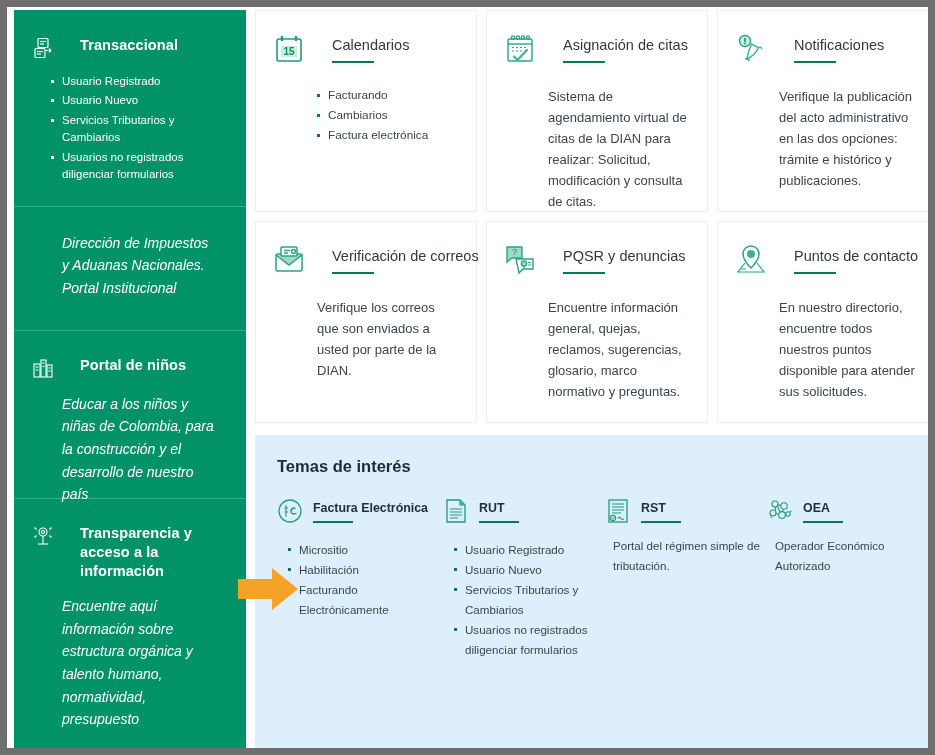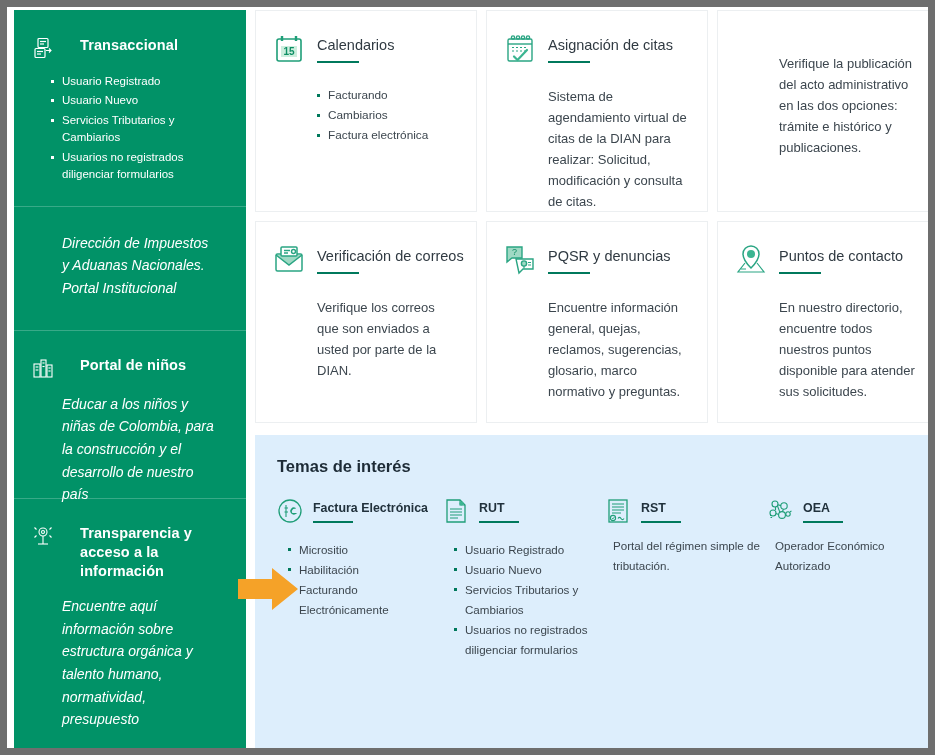--- a/index.html
+++ b/index.html
@@ -117,21 +117,21 @@
 
   .card {
     background: #ffffff;
     border: 1px solid #eceff1;
     padding: 22px 20px 16px 16px;
   }
 
   .card-head {
     display: flex;
     align-items: flex-start;
-    gap: 11px;
+    gap: 26px;
   }
   .card-icon {
     flex: 0 0 auto;
     width: 34px;
     height: 34px;
     margin-top: -1px;
   }
   .card-icon svg { display: block; }
 
   .card-title-wrap { padding-top: 4px; }
@@ -371,20 +371,35 @@
         </span>
         <div class="card-title-wrap">
           <div class="card-title">Asignación de citas</div>
           <div class="card-rule"></div>
         </div>
       </div>
       <div class="card-body">Sistema de agendamiento virtual de citas de la DIAN para realizar: Solicitud, modificación y consulta de citas.</div>
     </div>
 
     <div class="card">
+      <div class="card-head">
+        <span class="card-icon">
+          <svg width="34" height="34" viewBox="0 0 34 34" fill="none" stroke="#3bb591" stroke-width="1.4">
+            <circle cx="11" cy="9" r="5.5" fill="#cdeede" stroke="#2aa583"></circle>
+            <path d="M11 6.5v3.2M11 11.6v.2" stroke="#0f8f65" stroke-width="1.6" stroke-linecap="round"></path>
+            <path d="M13 27c4.5-2 9-6 11.5-11.5l-7-3.5C15 17.5 13.5 22.5 13 27z"></path>
+            <path d="M11.5 26.5l4 1.8" stroke-linecap="round"></path>
+            <path d="M24.5 15.5c1.5-.8 2.6-.3 3.2 1" stroke-linecap="round"></path>
+          </svg>
+        </span>
+        <div class="card-title-wrap">
+          <div class="card-title">Notificaciones</div>
+          <div class="card-rule"></div>
+        </div>
+      </div>
       <div class="card-body">Verifique la publicación del acto administrativo en las dos opciones: trámite e histórico y publicaciones.</div>
     </div>
 
     <div class="card">
       <div class="card-head">
         <span class="card-icon">
           <svg width="34" height="34" viewBox="0 0 34 34" fill="none" stroke="#2aa583" stroke-width="1.5">
             <rect x="4" y="11" width="26" height="17" rx="1.5"></rect>
             <path d="M4 12l13 10 13-10" fill="#9fd9c4" stroke="#2aa583"></path>
             <rect x="9" y="4" width="16" height="9" rx="1" fill="#ffffff"></rect>

